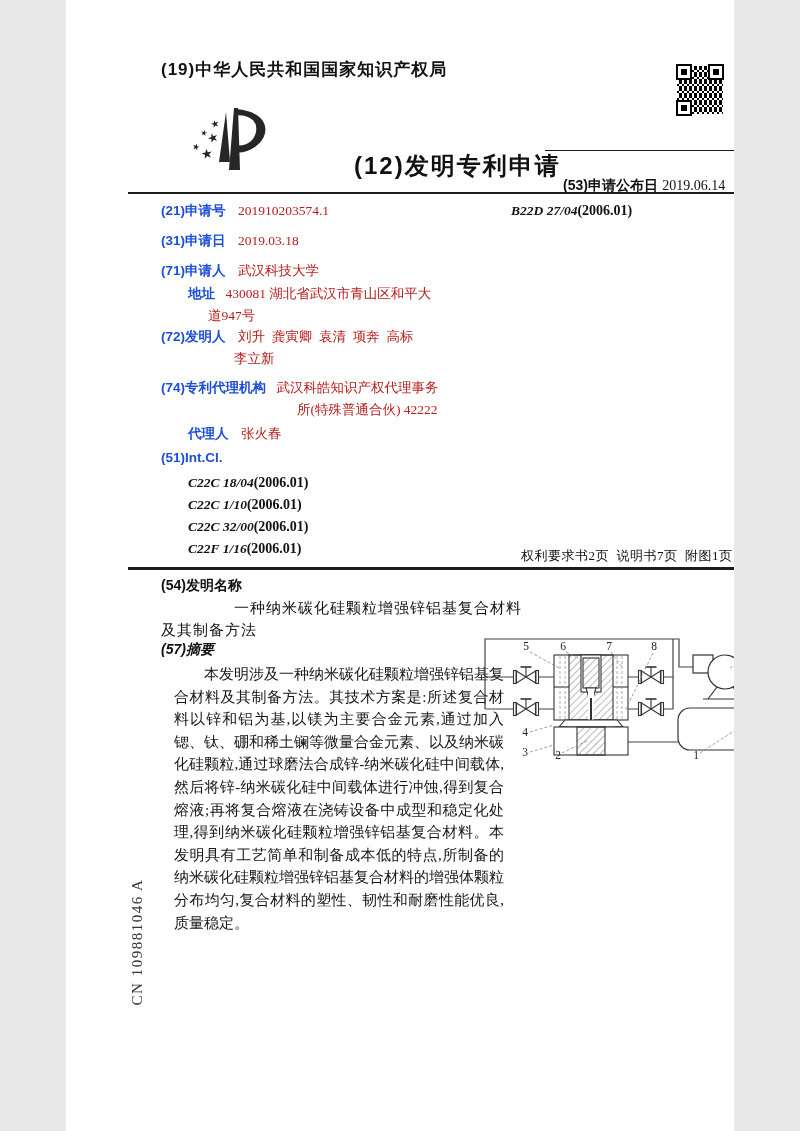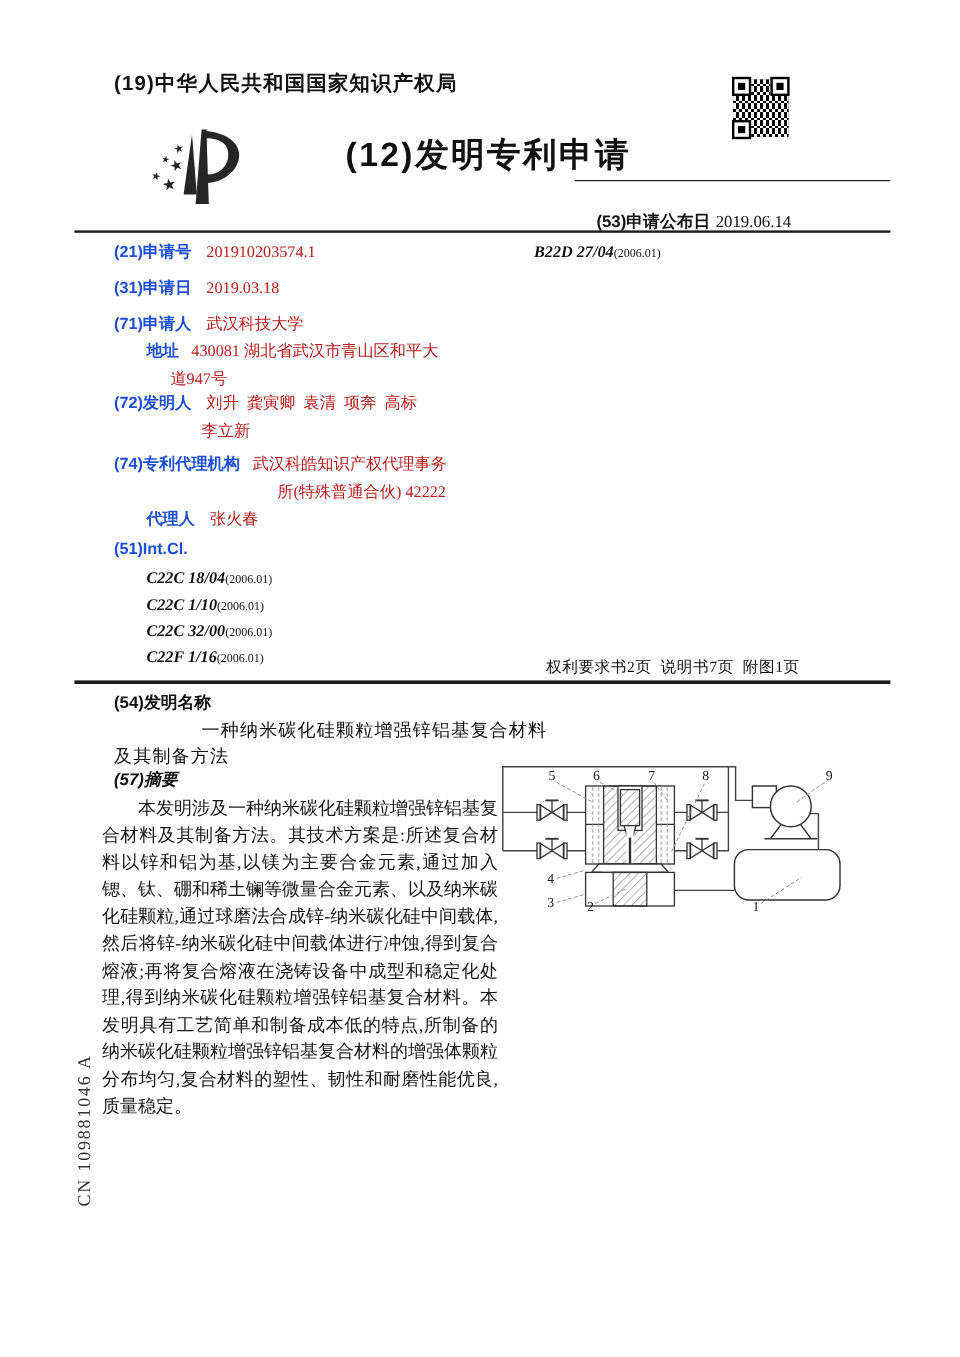--- a/index.html
+++ b/index.html
@@ -1,31 +1,31 @@
 <!DOCTYPE html>
 <html><head>
 <meta charset="utf-8">
 <style>
   html,body{margin:0;padding:0;background:#e8e8e8;}
-  .page{position:relative;width:800px;height:1131px;background:#ffffff;margin:0 auto;overflow:hidden;
+  .page{position:relative;width:668px;height:1131px;background:#ffffff;margin:0 auto;overflow:hidden;
         font-family:"Liberation Sans",sans-serif;color:#111;}
   .abs{position:absolute;white-space:nowrap;}
   .lbl{font-family:"Liberation Sans",sans-serif;font-weight:bold;font-size:13.5px;color:#1d4ed8;}
   .val{font-family:"Liberation Serif",serif;font-size:13.5px;color:#b91c1c;}
   .code{font-family:"Liberation Serif",serif;font-style:italic;font-weight:bold;font-size:13.5px;}
-  .ver{font-family:"Liberation Serif",serif;font-size:10px;font-style:normal;font-weight:normal;}
+  .ver{font-family:"Liberation Serif",serif;font-size:14px;font-style:normal;font-weight:bold;}
   .hline{position:absolute;background:#1c1c1c;}
   .office{font-size:17px;font-weight:bold;letter-spacing:1px;}
-  .doctitle{font-size:28px;font-weight:bold;letter-spacing:2px;}
+  .doctitle{font-size:24px;font-weight:bold;letter-spacing:2px;margin-top:40px;}
   .publbl{font-size:14px;font-weight:bold;}
   .pubval{font-family:"Liberation Serif",serif;font-size:14px;}
   .pages{font-family:"Liberation Serif",serif;font-size:13px;letter-spacing:0.5px;}
   .sec-label{font-size:14px;font-weight:bold;}
   .serif15{font-family:"Liberation Serif",serif;font-size:15px;}
-  .abstract-body{position:absolute;left:85px;top:663px;width:330px;
+  .abstract-body{position:absolute;left:108px;top:663px;width:330px;
       font-family:"Liberation Serif",serif;font-size:15px;line-height:22.6px;
       text-align:justify;text-indent:2em;white-space:normal;color:#161616;}
   .sidebar-v{position:absolute;left:2px;top:933px;width:140px;height:18px;
       transform:rotate(-90deg);transform-origin:center;text-align:center;
       font-family:"Liberation Serif",serif;font-size:15px;letter-spacing:1.5px;color:#333;}
   
   .qr{position:absolute;left:610px;top:64px;width:48px;height:52px;background:#fff;}
   .qr-noise{position:absolute;left:1px;top:2px;right:1px;bottom:2px;
       background:
         repeating-linear-gradient(90deg,#000 0 2px,#fff 2px 5px),

